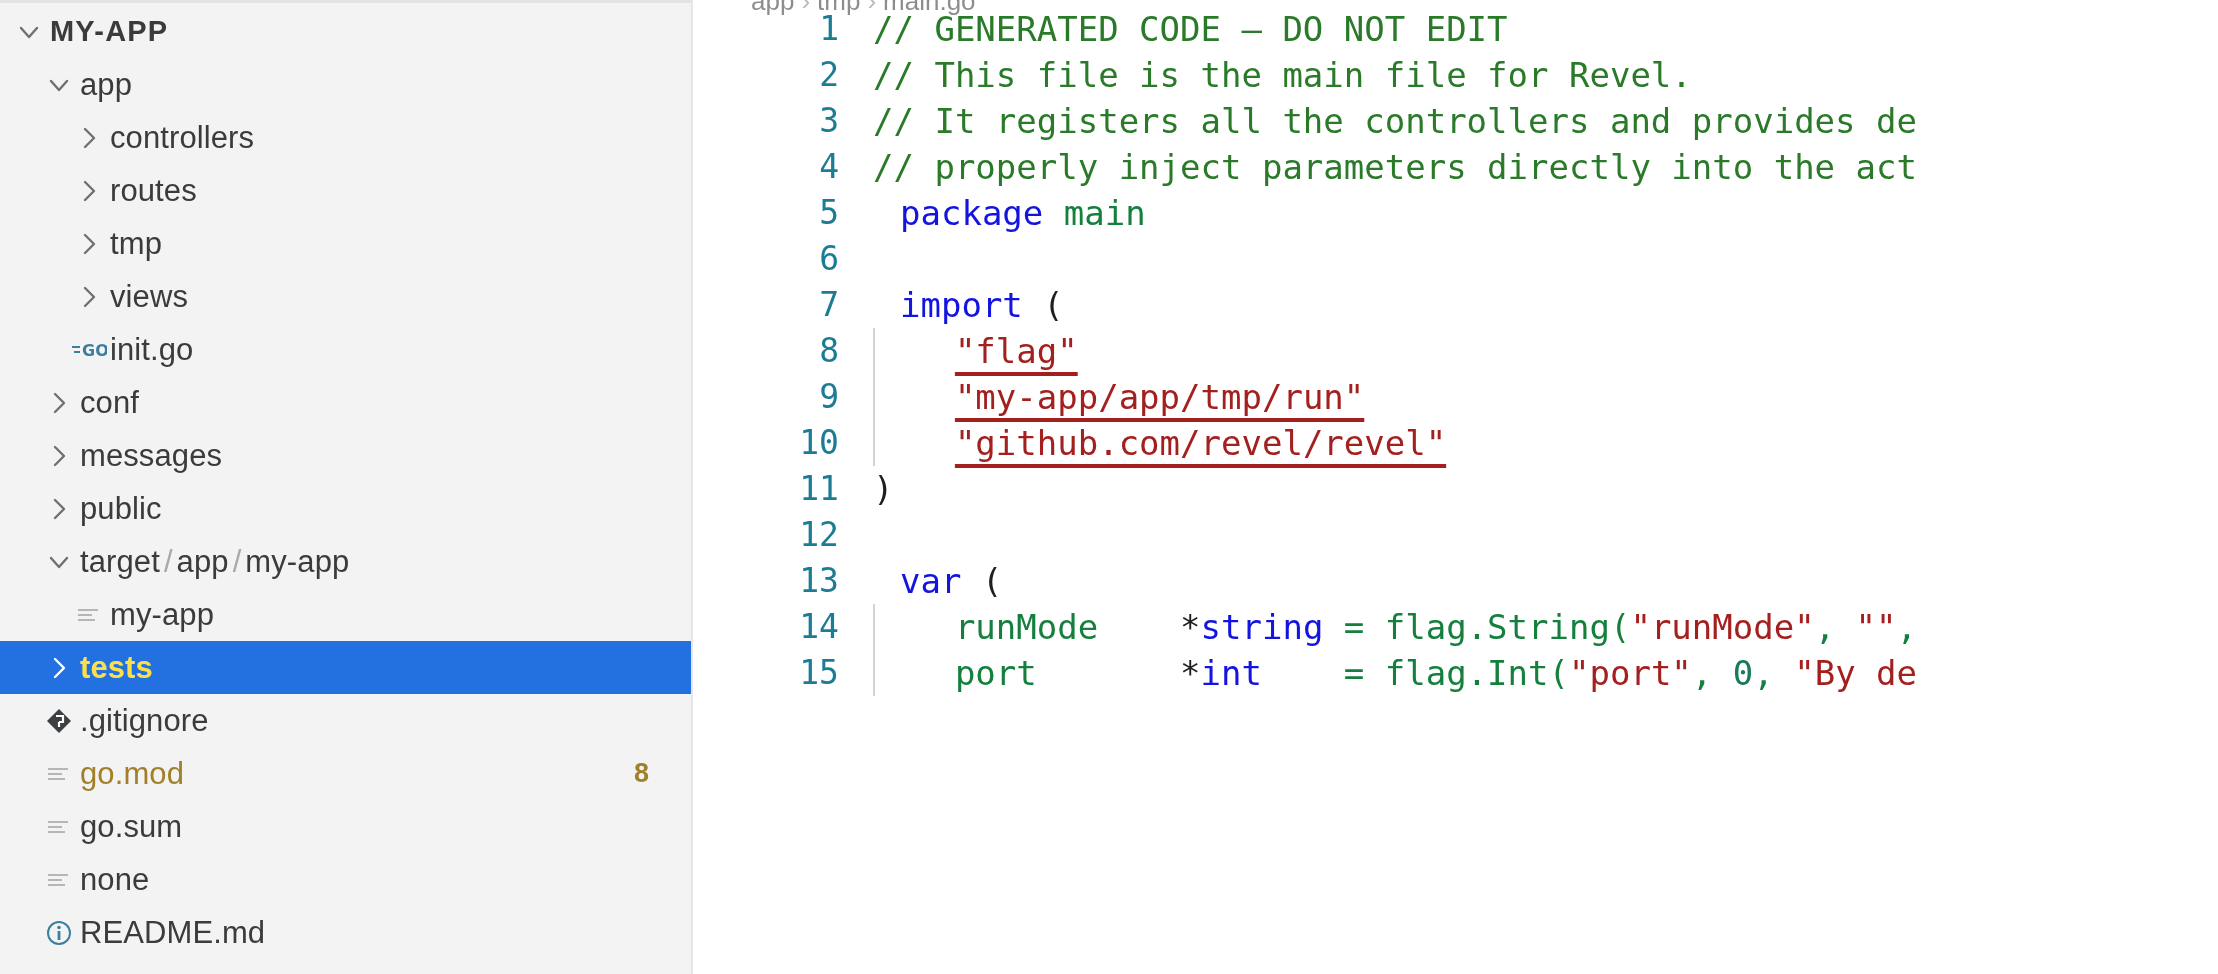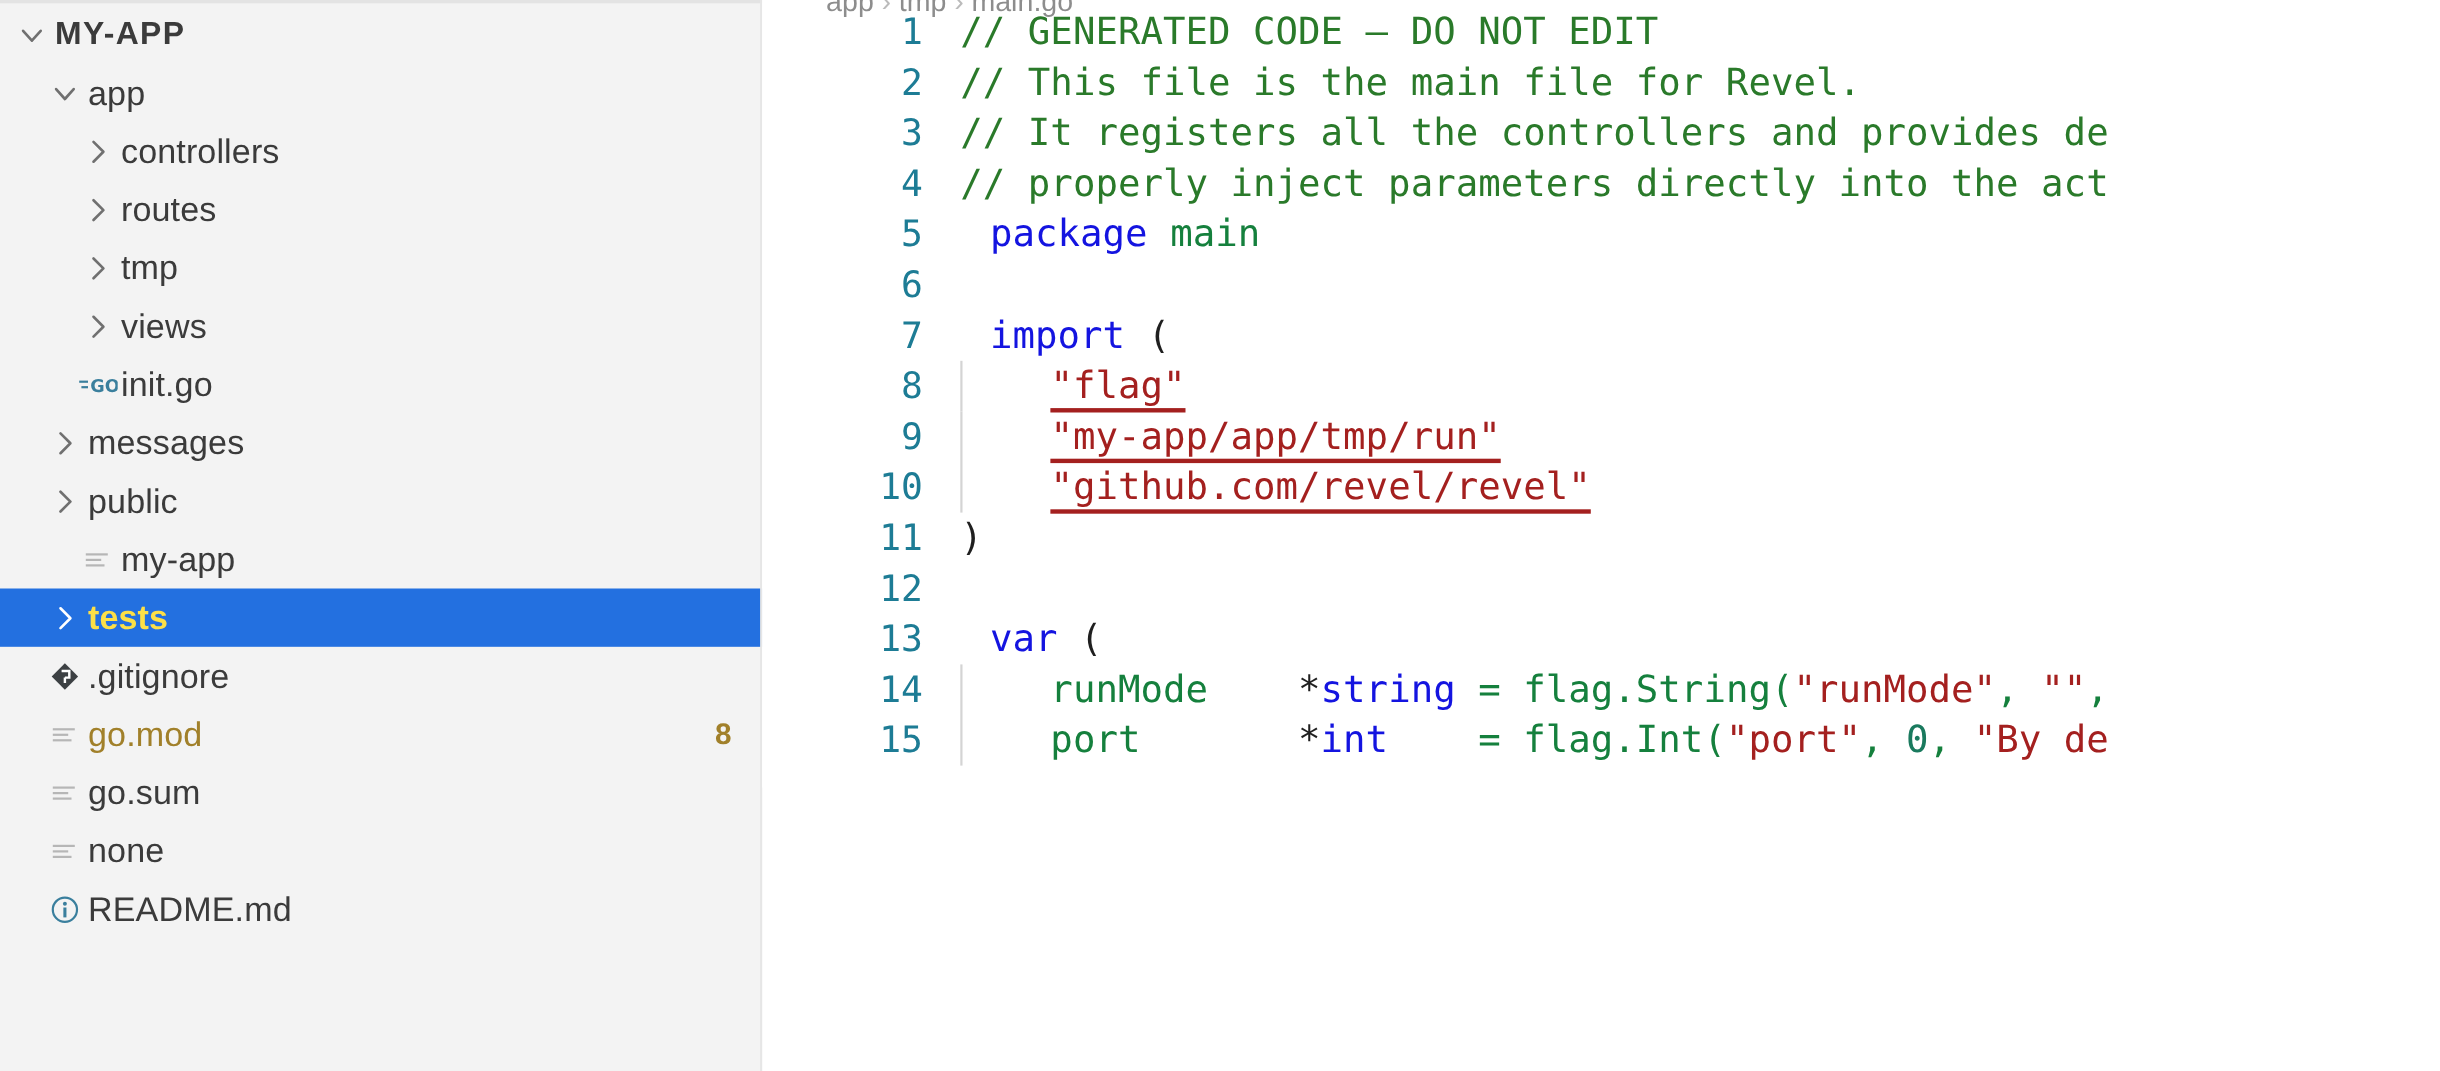--- a/index.html
+++ b/index.html
@@ -56,20 +56,21 @@
 
   .row {
     position: relative;
     height: 53px;
     display: flex;
     align-items: center;
     font-size: 31px;
     color: #3b3b3b;
     white-space: nowrap;
     box-sizing: border-box;
+    padding-right: 16px;
   }
   .row.selected {
     background: #2370e0;
     color: #ffffff;
   }
   .row.selected .label { color: #fde047; font-weight: 700; }
   .row.selected .twisty { color: #ffffff; }
 
   .twisty {
     flex: 0 0 auto;
@@ -258,29 +259,45 @@
             </svg>
           </span>
           <span class="label">init.go</span>
         </div>
         <div class="row i1">
           <span class="twisty">
             <svg width="30" height="30" viewBox="0 0 30 30">
               <path d="M11 6 L20 15 L11 24" fill="none" stroke="currentColor" stroke-width="2.4" stroke-linecap="round" stroke-linejoin="round"></path>
             </svg>
           </span>
+          <span class="label">conf</span>
+        </div>
+        <div class="row i1">
+          <span class="twisty">
+            <svg width="30" height="30" viewBox="0 0 30 30">
+              <path d="M11 6 L20 15 L11 24" fill="none" stroke="currentColor" stroke-width="2.4" stroke-linecap="round" stroke-linejoin="round"></path>
+            </svg>
+          </span>
           <span class="label">messages</span>
         </div>
         <div class="row i1">
           <span class="twisty">
             <svg width="30" height="30" viewBox="0 0 30 30">
               <path d="M11 6 L20 15 L11 24" fill="none" stroke="currentColor" stroke-width="2.4" stroke-linecap="round" stroke-linejoin="round"></path>
             </svg>
           </span>
           <span class="label">public</span>
+        </div>
+        <div class="row i1">
+          <span class="twisty">
+            <svg width="30" height="30" viewBox="0 0 30 30">
+              <path d="M7 11 L15 20 L23 11" fill="none" stroke="currentColor" stroke-width="2.4" stroke-linecap="round" stroke-linejoin="round"></path>
+            </svg>
+          </span>
+          <span class="label"><span>target</span><span class="sep">/</span><span>app</span><span class="sep">/</span><span>my-app</span></span>
         </div>
         <div class="row i2">
           <span class="ficon">
             <svg width="30" height="30" viewBox="0 0 30 30">
               <rect x="4" y="9" width="20" height="2" fill="#b6b6b6"></rect>
               <rect x="4" y="14" width="14" height="2" fill="#b6b6b6"></rect>
               <rect x="4" y="19" width="17" height="2" fill="#b6b6b6"></rect>
             </svg>
           </span>
           <span class="label">my-app</span>

